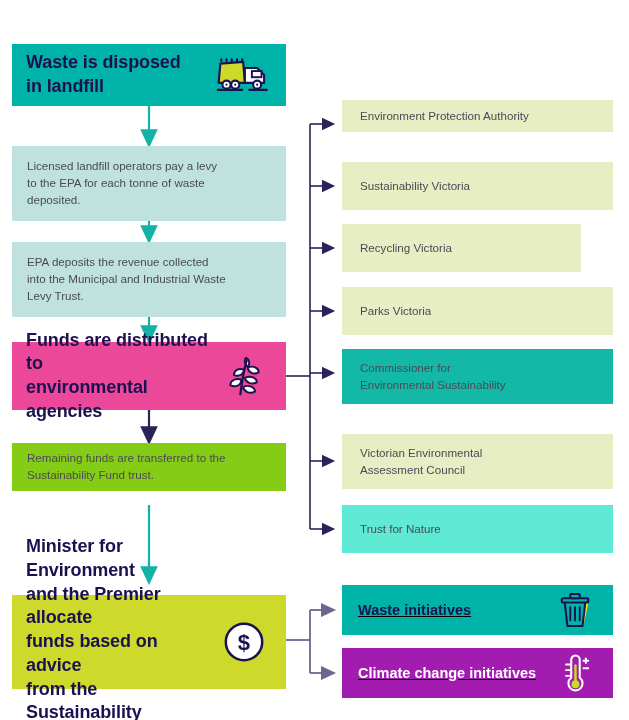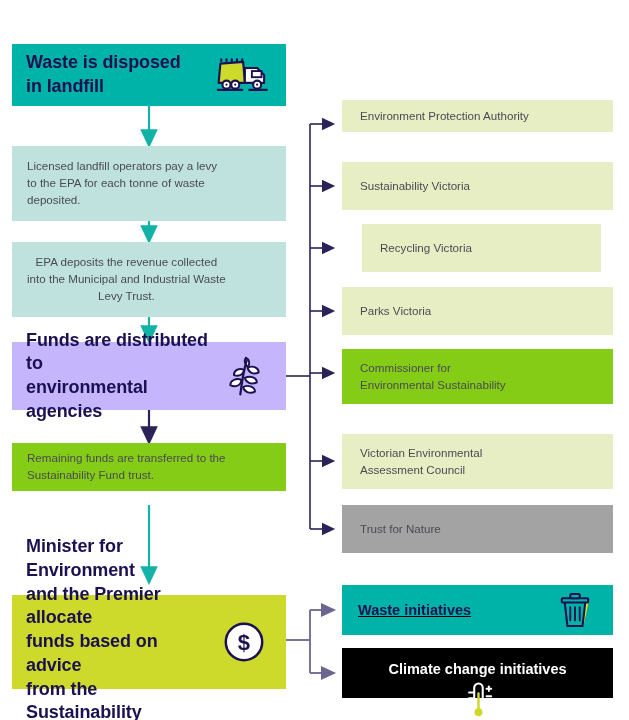--- a/index.html
+++ b/index.html
@@ -160,27 +160,27 @@
       </svg>
     </div>
   </div>
 
   <div class="box secondary" style="left:12px; top:146px; width:274px; height:75px; background:#bfe2de;">
     <div class="txt" style="color:#4a4a55;">Licensed landfill operators pay a levy
 to the EPA for each tonne of waste
 deposited.</div>
   </div>
 
-  <div class="box secondary" style="left:12px; top:242px; width:274px; height:75px; background:#bfe2de;text-align:center;">
+  <div class="box secondary" style="left:12px; top:242px; width:274px; height:75px; background:#bfe2de;">
     <div class="txt" style="color:#4a4a55;">EPA deposits the revenue collected
 into the Municipal and Industrial Waste
 Levy Trust.</div>
   </div>
 
-  <div class="box primary" style="left:12px; top:342px; width:274px; height:68px; background:#c4b5fd;">
+  <div class="box primary" style="left:12px; top:342px; width:274px; height:68px; background:#ec4899;">
     <div class="txt" style="color:#1b1150;">Funds are distributed to
 environmental agencies</div>
     <div class="iconwrap">
       <svg viewBox="0 0 48 52" width="44" height="48" aria-hidden="true">
         <g fill="#ffffff" stroke="#1b1150" stroke-width="2.1" stroke-linejoin="round">
           <path d="M26 6 C30 8 31 13 28 16 C25 13 24 9 26 6 Z"></path>
           <path d="M28 17 C34 14 40 17 40 22 C34 25 29 22 28 17 Z"></path>
           <path d="M24 19 C18 17 13 20 13 25 C19 27 24 24 24 19 Z"></path>
           <path d="M25 28 C31 25 38 28 38 33 C32 36 26 33 25 28 Z"></path>
           <path d="M21 30 C15 28 9 31 9 36 C15 39 21 36 21 30 Z"></path>
@@ -211,60 +211,60 @@
   </div>
 
   <div class="box agency" style="left:342px; top:100px; width:271px; height:32px; background:#e8eec3;">
     <div class="txt" style="color:#4a4a55;">Environment Protection Authority</div>
   </div>
 
   <div class="box agency" style="left:342px; top:162px; width:271px; height:48px; background:#e8eec3;">
     <div class="txt" style="color:#4a4a55;">Sustainability Victoria</div>
   </div>
 
-  <div class="box agency" style="left:342px; top:224px; width:239px; height:48px; background:#e8eec3;margin-left:20px;">
+  <div class="box agency" style="left:342px; top:224px; width:239px; height:48px; background:#e8eec3;">
     <div class="txt" style="color:#4a4a55;">Recycling Victoria</div>
   </div>
 
   <div class="box agency" style="left:342px; top:287px; width:271px; height:48px; background:#e8eec3;">
     <div class="txt" style="color:#4a4a55;">Parks Victoria</div>
   </div>
 
-  <div class="box agency" style="left:342px; top:349px; width:271px; height:55px; background:#84cc16;">
+  <div class="box agency" style="left:342px; top:349px; width:271px; height:55px; background:#14b8a6;">
     <div class="txt" style="color:#4a4a55;">Commissioner for
 Environmental Sustainability</div>
   </div>
 
   <div class="box agency" style="left:342px; top:434px; width:271px; height:55px; background:#e8eec3;">
     <div class="txt" style="color:#4a4a55;">Victorian Environmental
 Assessment Council</div>
   </div>
 
-  <div class="box agency" style="left:342px; top:505px; width:271px; height:48px; background:#a3a3a3;">
+  <div class="box agency" style="left:342px; top:505px; width:271px; height:48px; background:#5eead4;">
     <div class="txt" style="color:#4a4a55;">Trust for Nature</div>
   </div>
 
   <div class="box outcome" style="left:342px; top:585px; width:271px; height:50px; background:#00b3a8;">
     <div class="txt" style="color:#1b1150;">Waste initiatives</div>
     <div class="iconwrap">
       <svg viewBox="0 0 36 40" width="34" height="38" aria-hidden="true">
         <path d="M9 11 L27 11 L30 13 L25 37 L11 37 L6 13 Z" fill="#f5e400" stroke="none" transform="translate(2,0)"></path>
         <path d="M7 11 L29 11 L26 37 L10 37 Z" fill="#00b3a8" stroke="#1b1150" stroke-width="2.2" stroke-linejoin="round"></path>
         <rect x="4" y="7.5" width="28" height="4.6" rx="1.2" fill="#00b3a8" stroke="#1b1150" stroke-width="2.2"></rect>
         <rect x="13" y="3" width="10" height="4.5" rx="1.2" fill="#00b3a8" stroke="#1b1150" stroke-width="2.2"></rect>
         <g stroke="#1b1150" stroke-width="2" stroke-linecap="round">
           <line x1="13" y1="17" x2="13" y2="31"></line>
           <line x1="18" y1="17" x2="18" y2="31"></line>
           <line x1="23" y1="17" x2="23" y2="31"></line>
         </g>
       </svg>
     </div>
   </div>
 
-  <div class="box outcome" style="left:342px; top:648px; width:271px; height:50px; background:#000000;flex-direction:column;">
+  <div class="box outcome" style="left:342px; top:648px; width:271px; height:50px; background:#a21caf;">
     <div class="txt" style="color:#ffffff;">Climate change initiatives</div>
     <div class="iconwrap">
       <svg viewBox="0 0 36 42" width="34" height="40" aria-hidden="true">
         <path d="M14 7 a4.5 4.5 0 0 1 9 0 v19 a7.5 7.5 0 1 1 -9 0 Z" fill="none" stroke="#ffffff" stroke-width="2.2" stroke-linejoin="round"></path>
         <circle cx="18.5" cy="33" r="4.2" fill="#cdd92b"></circle>
         <line x1="18.5" y1="13" x2="18.5" y2="29" stroke="#cdd92b" stroke-width="2.6" stroke-linecap="round"></line>
         <g stroke="#ffffff" stroke-width="2" stroke-linecap="round">
           <line x1="8.5" y1="12" x2="13" y2="12"></line>
           <line x1="8.5" y1="18" x2="13" y2="18"></line>
           <line x1="8.5" y1="24" x2="13" y2="24"></line>

